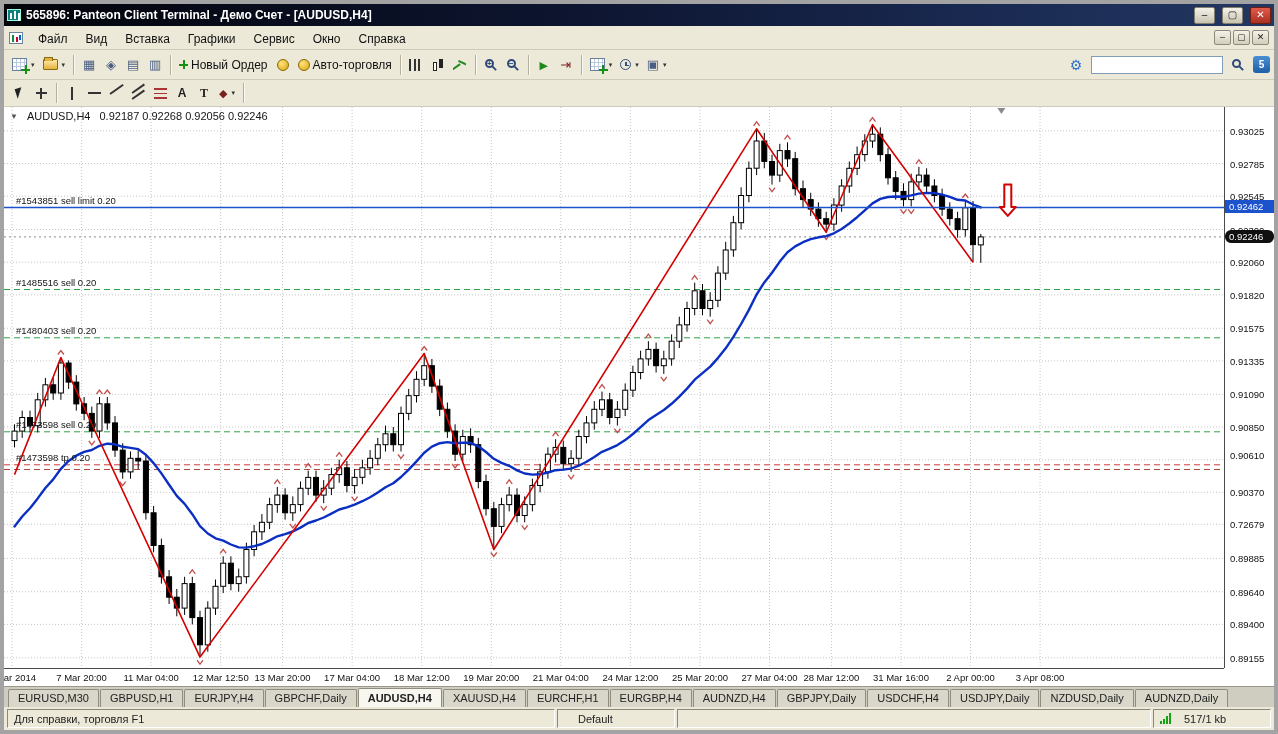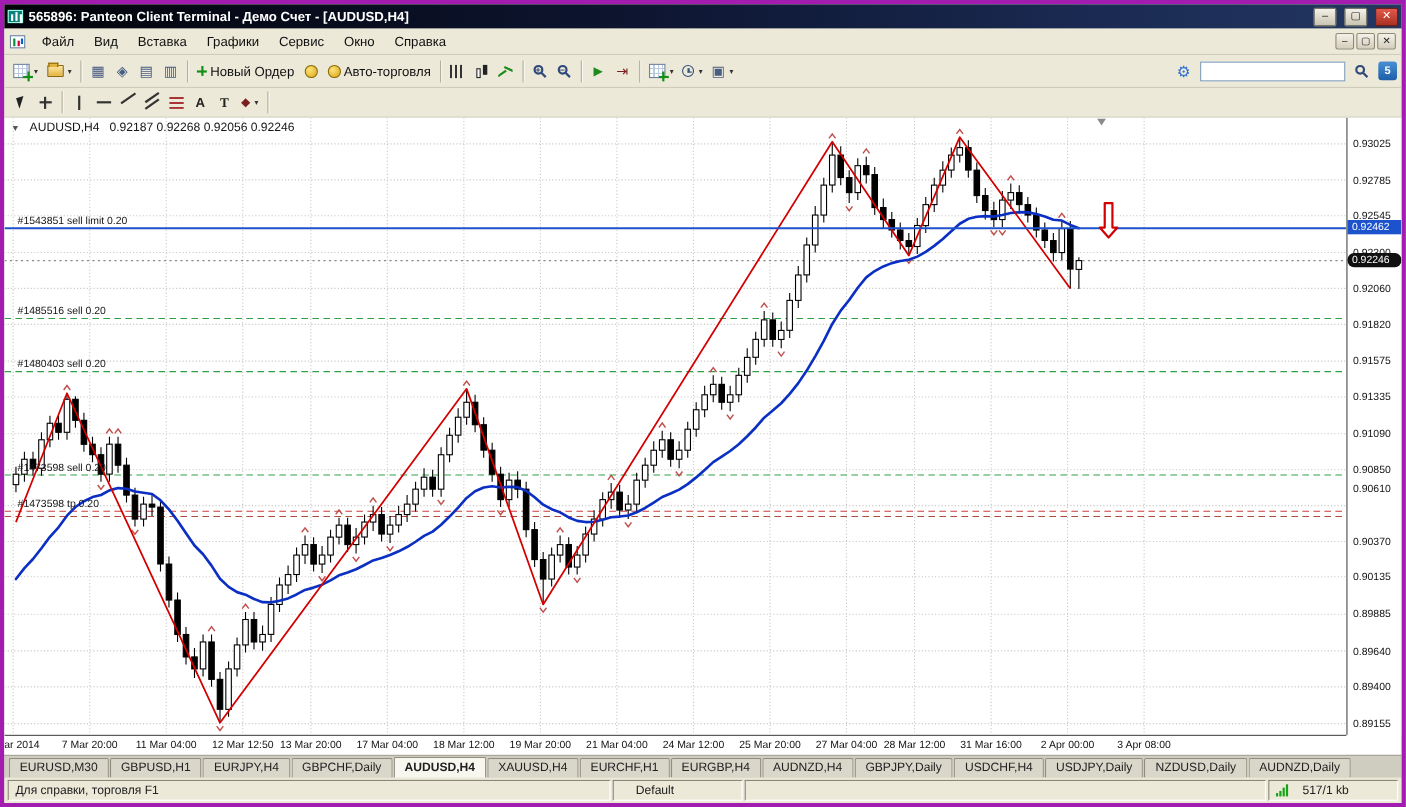--- a/index.html
+++ b/index.html
@@ -1,18 +1,18 @@
 <!DOCTYPE html>
 <html><head>
 <meta charset="utf-8">
 <style>
   html,body{margin:0;padding:0;width:1278px;height:734px;overflow:hidden;background:#05070d;
     font-family:"Liberation Sans", sans-serif;}
   *{box-sizing:border-box;}
-  .window{position:absolute;inset:0;border:4px solid #a21caf;background:#ece9d8;display:flex;flex-direction:column;}
+  .window{position:absolute;inset:0;border:4px solid #a3a3a3;background:#ece9d8;display:flex;flex-direction:column;}
 
   
   .titlebar{height:22px;flex:0 0 22px;display:flex;align-items:center;gap:5px;padding:0 3px;
     background:linear-gradient(90deg,#03040a,#0d1530 45%,#1a2a52 78%,#233761);}
   .app-icon{width:14px;height:12px;background:#0d7f7f;border:1px solid #9fd;display:inline-block;position:relative;}
   .app-icon::before{content:"";position:absolute;left:2px;top:3px;width:2px;height:6px;background:#fff;}
   .app-icon::after{content:"";position:absolute;left:6px;top:1px;width:2px;height:8px;background:#fff;box-shadow:4px 2px 0 #fff;}
   .title-text{color:#fff;font-size:12px;font-weight:bold;flex:1;white-space:nowrap;overflow:hidden;}
   .win-btn{width:21px;height:17px;font-size:10px;line-height:14px;text-align:center;
     background:linear-gradient(#f4f1e8,#c9c4b2);border:1px solid #7d english;border:1px solid #83806f;border-radius:2px;color:#1b1b1b;padding:0;margin-left:2px;}
@@ -615,23 +615,23 @@
         <span class="pr-label" style="top: 18.8289px;">0.93025</span>
         <span class="pr-label" style="top: 51.5085px;">0.92785</span>
         <span class="pr-label" style="top: 84.1881px;">0.92545</span>
         <span class="pr-label" style="top: 117.549px;">0.92300</span>
         <span class="pr-label" style="top: 150.228px;">0.92060</span>
         <span class="pr-label" style="top: 182.908px;">0.91820</span>
         <span class="pr-label" style="top: 216.268px;">0.91575</span>
         <span class="pr-label" style="top: 248.948px;">0.91335</span>
         <span class="pr-label" style="top: 282.308px;">0.91090</span>
         <span class="pr-label" style="top: 314.988px;">0.90850</span>
-        <span class="pr-label" style="top: 332px;">0.90610</span>
+        <span class="pr-label" style="top: 343px;">0.90610</span>
         <span class="pr-label" style="top: 380.347px;">0.90370</span>
-        <span class="pr-label" style="top: 412.346px;">0.90135</span>
+        <span class="pr-label" style="top: 412.346px;">0.72679</span>
         <span class="pr-label" style="top: 446.387px;">0.89885</span>
         <span class="pr-label" style="top: 479.748px;">0.89640</span>
         <span class="pr-label" style="top: 512.427px;">0.89400</span>
         <span class="pr-label" style="top: 545.788px;">0.89155</span>
         <span class="pr-tag" style="top: 93.4898px; background: rgb(28, 82, 204);">0.92462</span>
         <span class="pr-tag" style="top: 122.901px; background: rgb(16, 16, 16); border-radius: 6px;">0.92246</span>
       </div>
     <div class="time-axis" id="time-axis">
         <span class="t-label" style="left: 8px;">6 Mar 2014</span>
         <span class="t-label" style="left: 77.57px;">7 Mar 20:00</span>

